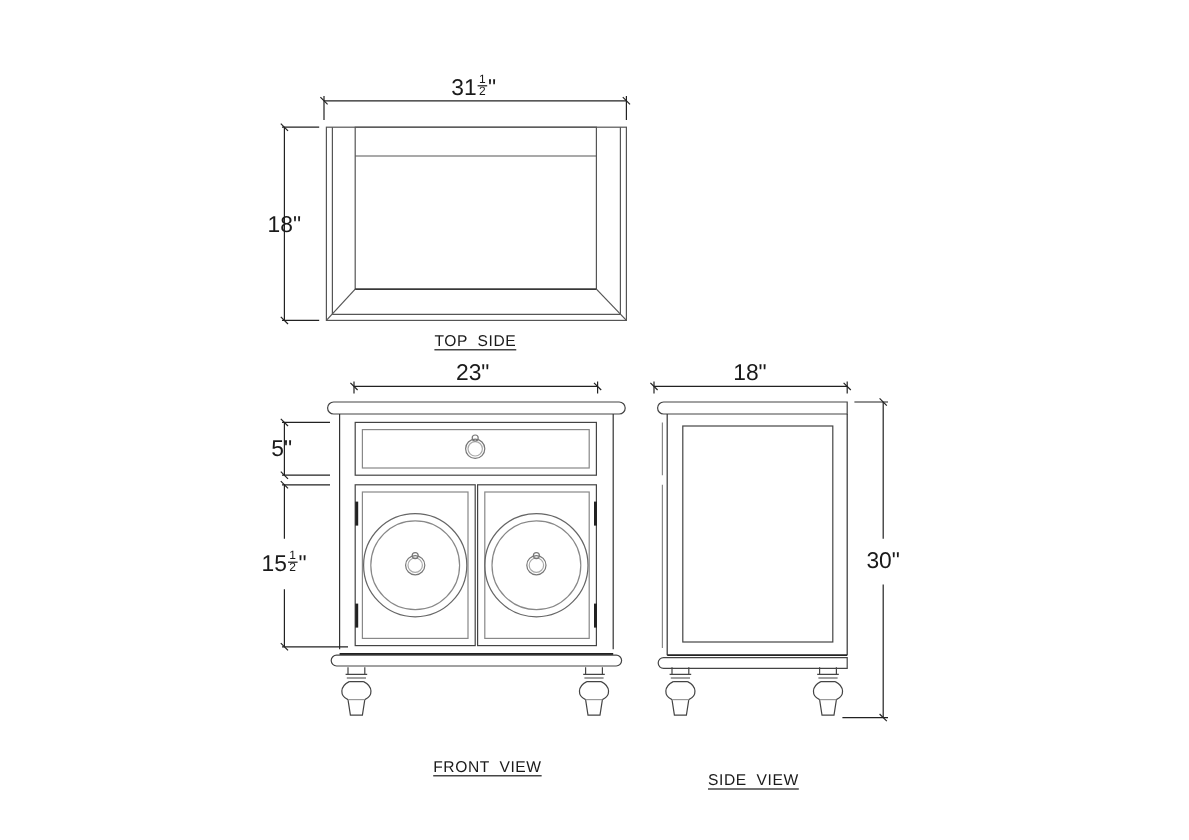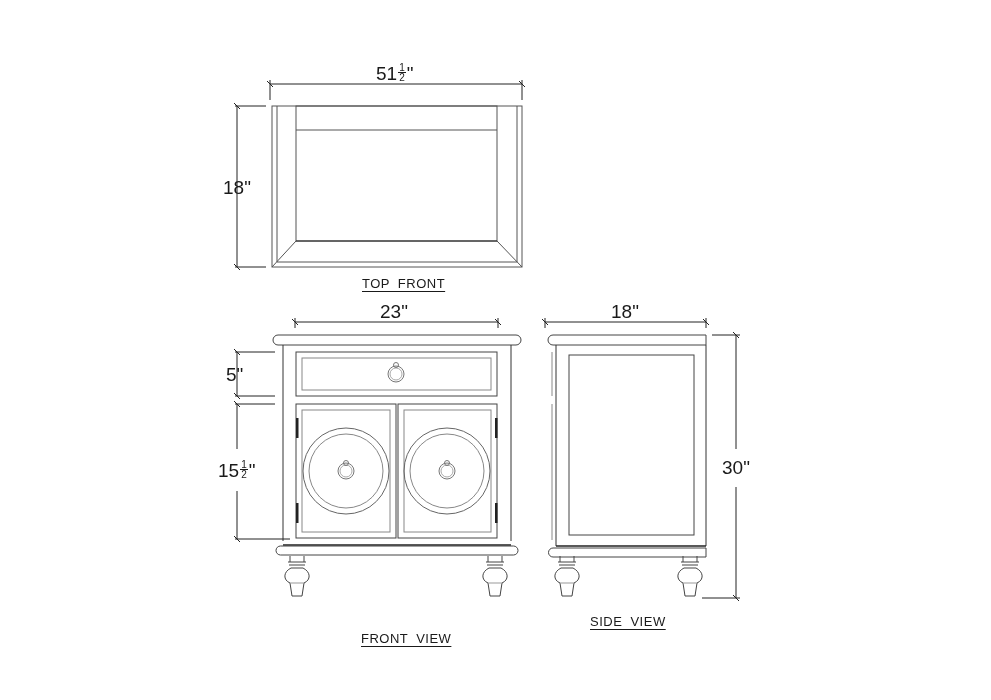--- a/index.html
+++ b/index.html
@@ -134,33 +134,33 @@
     <line x1="736" y1="335" x2="736" y2="449" stroke="#222"></line>
     <line x1="736" y1="487" x2="736" y2="598" stroke="#222"></line>
     <line x1="712" y1="335" x2="740" y2="335" stroke="#222"></line>
     <line x1="702" y1="598" x2="740" y2="598" stroke="#222"></line>
     <use href="#tick" x="736" y="335"></use>
       <use href="#tick" x="736" y="598"></use>
   </g>
 </svg>
 
 <div class="lbl dim" style="left:376px; top:64px;">
-  <span>51</span><span class="frac">
+  <span>31</span><span class="frac">
       <span class="num">1</span>
       <span>2</span>
     </span><span>"</span>
 </div>
 <div class="lbl dim" style="left:223px; top:178px;">18"</div>
-<div class="lbl view-title" style="left:362px; top:277px;">TOP FRONT</div>
+<div class="lbl view-title" style="left:362px; top:277px;">TOP SIDE</div>
 
 <div class="lbl dim" style="left:380px; top:302px;">23"</div>
 <div class="lbl dim" style="left:226px; top:365px;">5"</div>
 <div class="lbl dim" style="left:218px; top:461px;">
   <span>15</span><span class="frac">
       <span class="num">1</span>
       <span>2</span>
     </span><span>"</span>
 </div>
 <div class="lbl view-title" style="left:361px; top:632px;">FRONT VIEW</div>
 
 <div class="lbl dim" style="left:611px; top:302px;">18"</div>
 <div class="lbl dim" style="left:722px; top:458px;">30"</div>
-<div class="lbl view-title" style="left:590px; top:615px;text-decoration:underline;">SIDE VIEW</div>
+<div class="lbl view-title" style="left:590px; top:643px;text-decoration:underline;">SIDE VIEW</div>
 
 </body></html>

